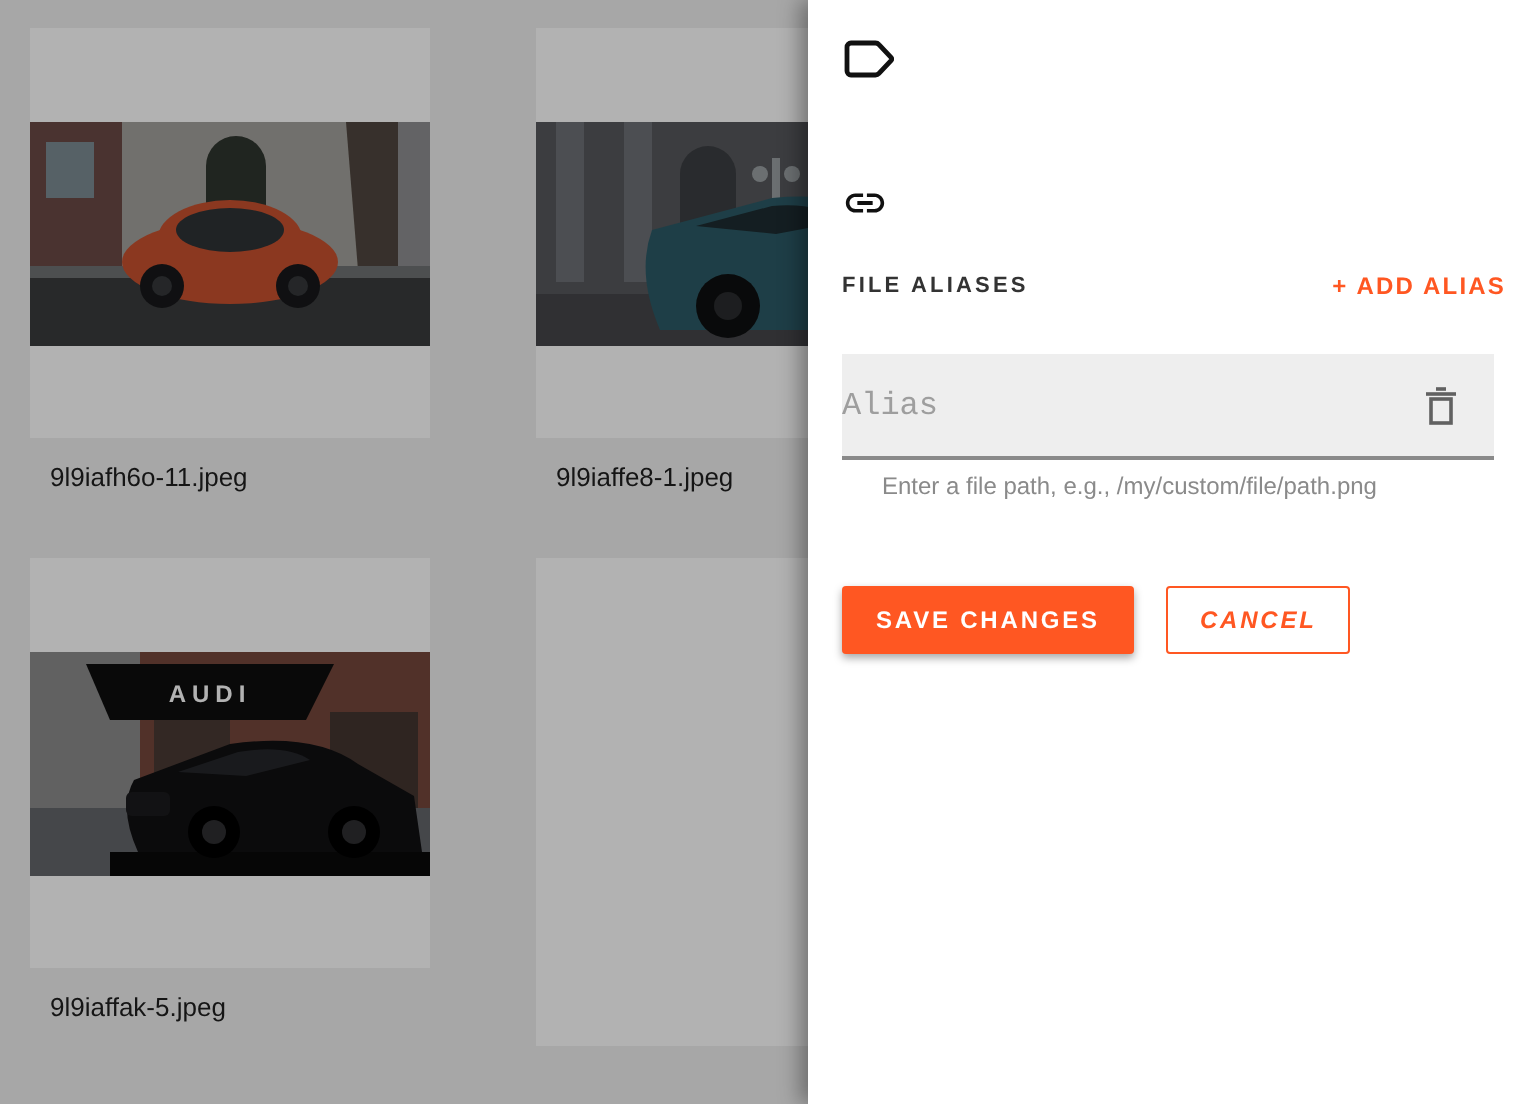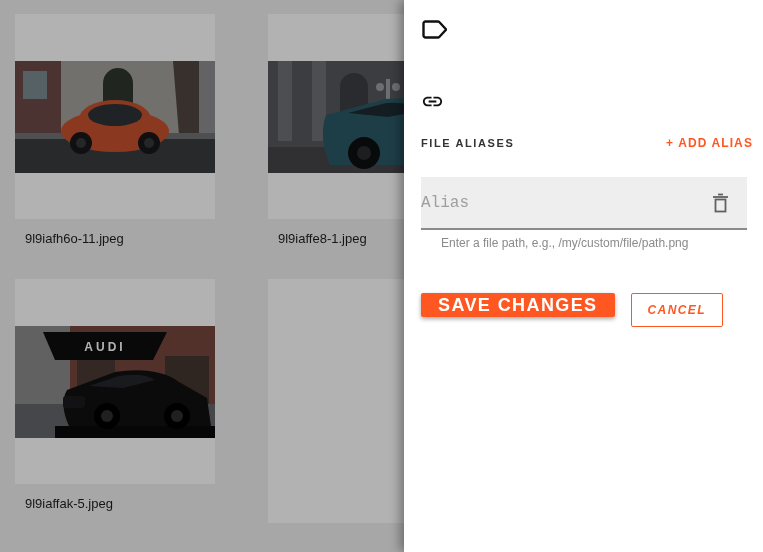--- a/index.html
+++ b/index.html
@@ -95,25 +95,25 @@
   .helper-text {
     position:absolute; left:17px; top:236px;
     font-size:12px; color:#8a8a8a;margin-left:20px;
   }
 
   .actions {
     position:absolute; left:17px; top:293px;
     display:flex; gap:16px;
   }
   .save-btn {
-    height:24px; padding:0 17px;
+    height:34px; padding:0 17px;
     background:#ff5722; color:#ffffff;
     border:none; border-radius:2px; cursor:pointer;
     font-family:"Liberation Sans", sans-serif;
-    font-size:18px; font-weight:600; letter-spacing:1.4px;
+    font-size:12px; font-weight:600; letter-spacing:1.4px;
     box-shadow:0 2px 4px rgba(0,0,0,0.35);
   }
   .cancel-btn {
     height:34px; padding:0 16px;
     background:#ffffff; color:#ff5722;
     border:1px solid #ff5722; border-radius:2px; cursor:pointer;
     font-family:"Liberation Sans", sans-serif;
     font-size:12px; font-weight:600; letter-spacing:1.4px;font-style:italic;
   }
 </style>

